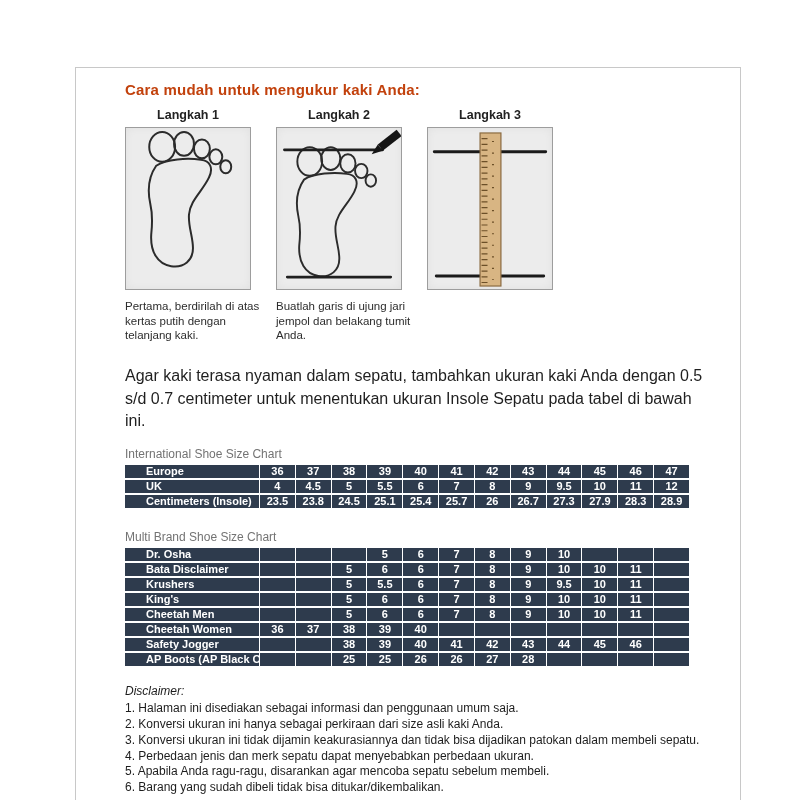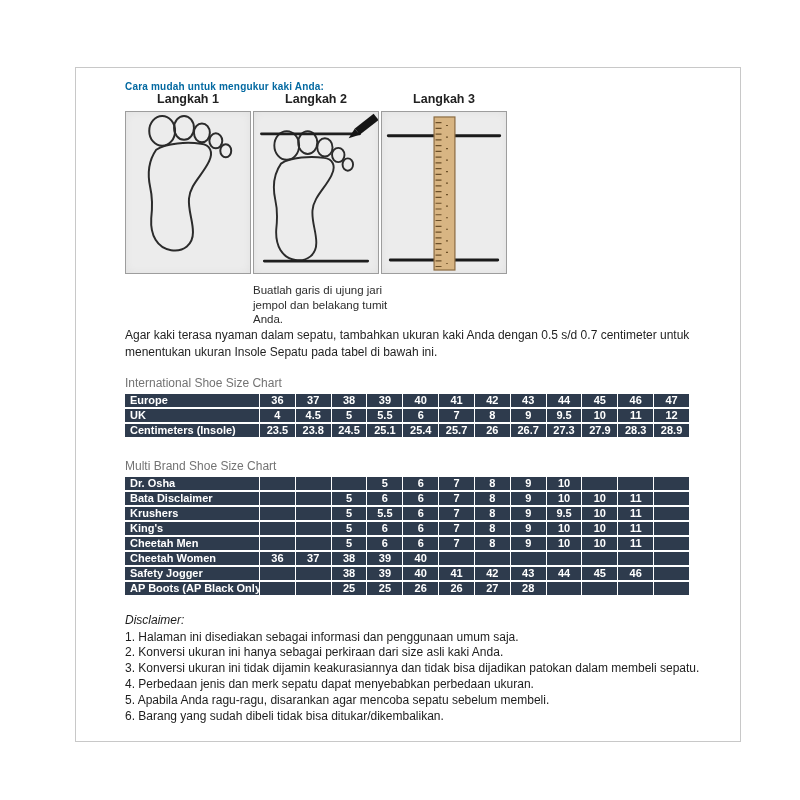--- a/index.html
+++ b/index.html
@@ -1,40 +1,40 @@
 <!DOCTYPE html>
 <html><head>
 <meta charset="utf-8">
 <style>
   * { margin:0; padding:0; box-sizing:border-box; }
   html,body { width:800px; height:800px; background:#ffffff; overflow:hidden;
               font-family:"Liberation Sans", sans-serif; color:#222; }
   .frame { position:absolute; left:75px; top:67px; width:666px; min-height:664px;
            background:#fff; border:1px solid #c8c8c8; padding:13px 28px 16px 49px; }
-  .page-title { font-size:10px; font-weight:bold; color:#0369a1; letter-spacing:0.2px; }
-
-  .steps { display:flex; gap:2px; }
+  .page-title { font-size:15px; font-weight:bold; color:#c2410c; margin-bottom:10px; letter-spacing:0.2px; }
+
+  .steps { display:flex; gap:25px; }
   .step { width:126px; }
   .step-label { text-align:center; font-size:12.5px; font-weight:bold; color:#222; margin-bottom:5px; }
   .paper { width:126px; height:163px; background:#ececec; border:1px solid #9d9d9d;
            box-shadow:inset 0 0 8px rgba(0,0,0,0.05); }
   .paper svg { display:block; width:100%; height:100%; }
   .caption { margin-top:9px; font-size:11.5px; line-height:1.28; color:#2d2d2d; width:138px; }
 
-  .note { font-size:12px; line-height:1.4; color:#1f1f1f; width:580px; }
+  .note { margin-top:22px; font-size:16px; line-height:1.4; color:#1f1f1f; width:580px; }
 
   .chart-title { margin-top:15px; font-size:12px; color:#737373; margin-bottom:2px; }
   .chart-title.second { margin-top:20px; }
 
   table.size-table { border-collapse:separate; border-spacing:1px 2px; table-layout:fixed;
                      width:566px; margin-left:-1px; }
   table.size-table td { background:#2e3b4d; color:#ffffff; font-size:11px; font-weight:bold;
                         text-align:center; height:13px; line-height:13px; padding:0 2px;
                         overflow:hidden; white-space:nowrap; }
-  table.size-table td.lbl { text-align:left; padding-left:5px; font-weight:bold; }
+  table.size-table td.lbl { text-align:left; padding-left:21px; font-weight:bold; }
   col.c-label { width:134px; }
 
   .disclaimer { margin-top:16px; font-size:12px; line-height:1.32; color:#1d1d1d; }
   .disclaimer .d-title { margin-bottom:1px;font-style:italic; }
 </style>
 </head>
 <body>
 
 <svg width="0" height="0" style="position:absolute" aria-hidden="true">
   <defs>
@@ -55,20 +55,21 @@
 
   <div class="steps">
 
     <div class="step">
       <div class="step-label">Langkah 1</div>
       <div class="paper">
         <svg viewBox="0 0 124 162">
           <use href="#foot-shape" transform="translate(0,-14)"></use>
         </svg>
       </div>
+      <div class="caption">Pertama, berdirilah di atas kertas putih dengan telanjang kaki.</div>
     </div>
 
     <div class="step">
       <div class="step-label">Langkah 2</div>
       <div class="paper">
         <svg viewBox="0 0 124 162">
           <use href="#foot-shape" transform="translate(-2,2) scale(0.96)"></use>
           <line x1="7" y1="22" x2="106" y2="22" stroke="#1f1f1f" stroke-width="2.6" stroke-linecap="round"></line>
           <line x1="10" y1="150" x2="114" y2="150" stroke="#1f1f1f" stroke-width="2.8" stroke-linecap="round"></line>
           <g transform="translate(98,24) rotate(-38)">

